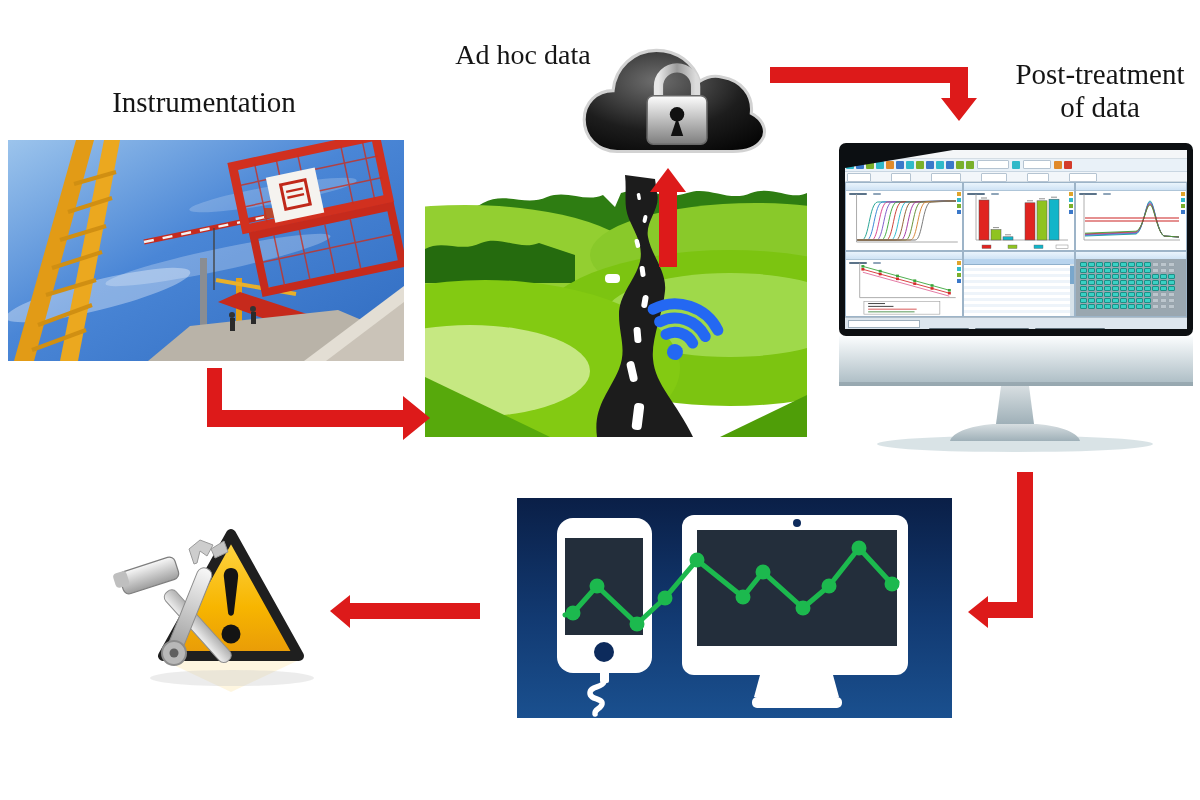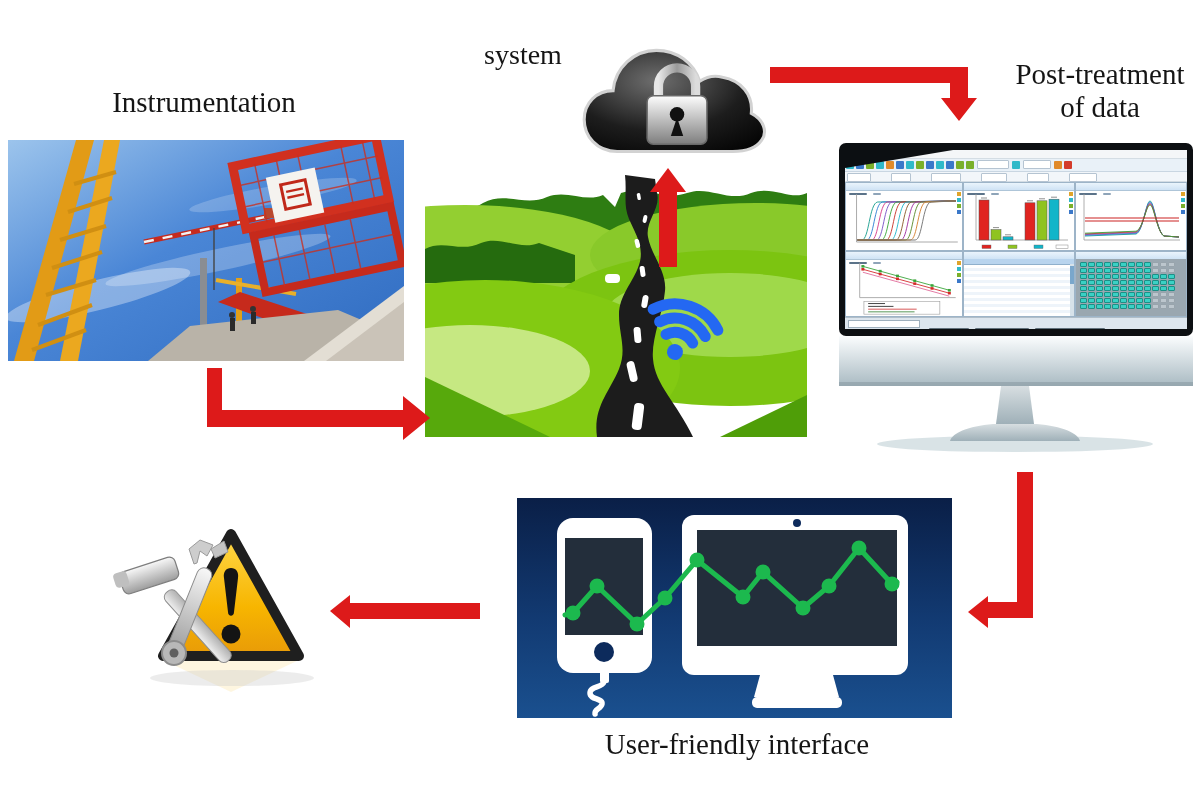--- a/index.html
+++ b/index.html
@@ -35,31 +35,28 @@
 </head>
 <body>
 
 <div id="stage">
 
   <div class="lbl" style="left:24px;top:86px;width:360px;">
     <span>Instrumentation</span>
   </div>
 
   <div class="lbl" style="left:423px;top:38px;width:200px;font-size:28px;">
-    <div>system</div>
+    <div>Ad hoc data</div>
   </div>
 
   <div class="lbl" style="left:985px;top:58px;width:230px;">
     <div>Post-treatment</div>
     <div>of data</div>
   </div>
 
-  <div class="lbl" style="left:557px;top:728px;width:360px;">
-    <span>User-friendly interface</span>
-  </div>
 
 
   <svg class="abs" style="left:8px;top:140px;z-index:1" width="396" height="221" viewBox="0 0 396 221">
     <defs>
       <linearGradient id="skyG" x1="0" y1="0" x2="1" y2="1">
         <stop offset="0" stop-color="#9cc4ec"></stop>
           <stop offset="0.45" stop-color="#4a86d6"></stop>
           <stop offset="1" stop-color="#2f6bc0"></stop>
       </linearGradient>
     </defs>

